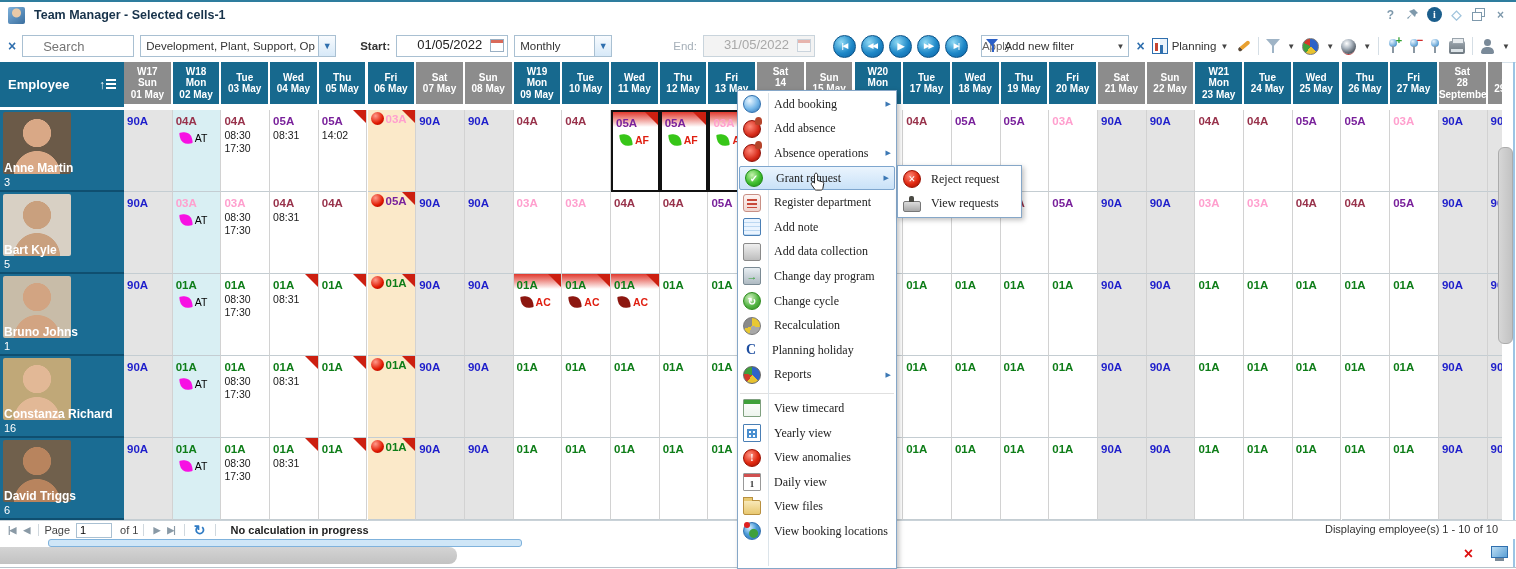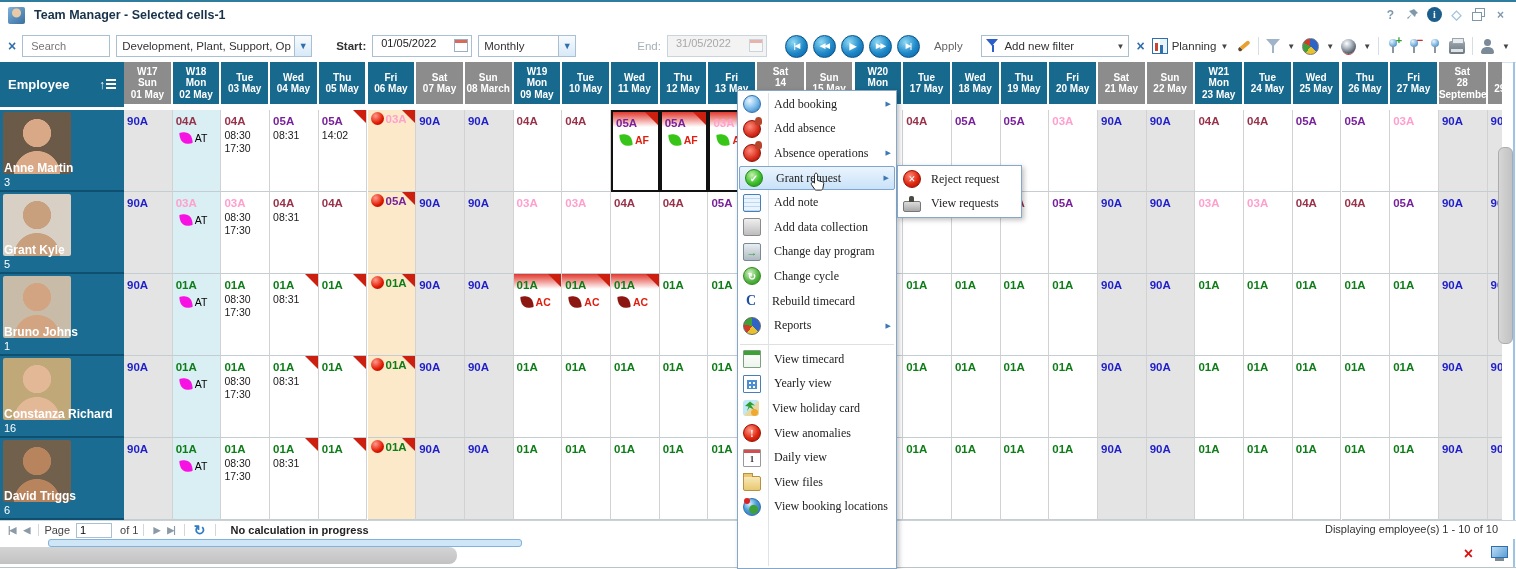--- a/index.html
+++ b/index.html
@@ -16,21 +16,21 @@
   .wc-diamond{color:#9FC3DC;font-size:13px;}
   .wc-restore{position:relative;}
   .wc-restore i{position:absolute;width:8px;height:7px;border:1.5px solid #7E99AC;background:#fff;}
   .wc-restore i:first-child{right:1px;top:1px;}
   .wc-restore i:last-child{left:1px;bottom:1px;}
   .wc-pin svg{display:block;}
   
   .toolbar{position:absolute;left:0;top:28px;width:100%;height:32px;background:#fff;border-bottom:1px solid #D7E2EA;}
   .tleft{position:absolute;left:8px;top:0;height:32px;display:flex;align-items:center;gap:6px;font-size:11.5px;color:#333;}
   .xblue{color:#2F6FAE;font-weight:bold;font-size:14px;}
-  .tb-input{height:18px;border:1px solid #A9C0D2;font-size:11px;padding:1px 8px;color:#222;box-sizing:content-box;}
+  .tb-input{height:18px;border:1px solid #A9C0D2;font-size:13px;padding:1px 20px;color:#222;box-sizing:content-box;}
   .searchbox{width:70px;color:#999;}
   .combo{height:20px;border:1px solid #A9C0D2;display:flex;align-items:center;background:#fff;}
   .combo .txt{padding:0 5px;font-size:11.5px;white-space:nowrap;overflow:hidden;}
   .combo .btn{width:16px;height:100%;border-left:1px solid #A9C0D2;background:linear-gradient(#F8FBFE,#D7E9F8);
     display:flex;align-items:center;justify-content:center;color:#2F6FAE;font-size:9px;}
   .lab{font-weight:bold;color:#333;}
   .lab.dis{color:#A5AFB8;font-weight:normal;}
   .datebox{width:72px;position:relative;padding-right:18px;}
   .calic{position:absolute;right:3px;top:3px;width:12px;height:11px;border:1px solid #9AB0C4;background:#fff;}
   .calic::before{content:"";position:absolute;top:0;left:0;right:0;height:3px;background:#D96A5A;}
@@ -307,21 +307,21 @@
     <div class="dayhead" style="left: 367.5px; width: 48.7px;">
       <span>Fri</span>
       <span>06 May</span>
     </div>
     <div class="dayhead we" style="left: 416.2px; width: 48.7px;">
       <span>Sat</span>
       <span>07 May</span>
     </div>
     <div class="dayhead we" style="left: 464.9px; width: 48.7px;">
       <span>Sun</span>
-      <span>08 March</span>
+      <span>08 May</span>
     </div>
     <div class="dayhead" style="left: 513.6px; width: 48.7px;">
       <span>W19</span>
       <span>Mon</span>
       <span>09 May</span>
     </div>
     <div class="dayhead" style="left: 562.3px; width: 48.7px;">
       <span>Tue</span>
       <span>10 May</span>
     </div>
@@ -500,21 +500,21 @@
       <div class="cell we" style="left: 1438.9px; width: 48.7px;"><span class="code" style="color:#1E1ECB">
           <span>90A</span>
         </span></div>
       <div class="cell we" style="left: 1487.6px; width: 48.7px;"><span class="code" style="color:#1E1ECB">
           <span>90A</span>
         </span></div>
     </div>
     <div class="row" style="top: 130px;">
       <div class="emp">
         <div class="photo" style="background:radial-gradient(circle at 50% 34%,#C9A07E 0 26%,transparent 27%),radial-gradient(circle at 50% 100%,#C9A07E 0 32%,transparent 33%),#D8D0C4;"></div>
-        <div class="nm">Grant Kyle</div>
+        <div class="nm">Bart Kyle</div>
         <div class="id">5</div>
       </div>
       <div class="cell we" style="left: 124px; width: 48.7px;"><span class="code" style="color:#1E1ECB">
           <span>90A</span>
         </span></div>
       <div class="cell mon" style="left: 172.7px; width: 48.7px;"><span class="code" style="color:#FF9FCE">
           <span>03A</span>
         </span><div class="nline">
           <span class="blob" style="background:#F711E3"></span>
           <span>AT</span>
@@ -928,56 +928,60 @@
       <span class="mic absence-operations-icon"></span>
       <span>Absence operations</span>
       <span class="arr">▶</span>
     </div>
     <div class="mitem hl">
       <span class="mic grant-request-icon"></span>
       <span>Grant request</span>
       <span class="arr">▶</span>
     </div>
     <div class="mitem">
+      <span class="mic register-department-icon"></span>
+      <span>Register department</span>
+    </div>
+    <div class="mitem">
       <span class="mic add-note-icon"></span>
       <span>Add note</span>
     </div>
     <div class="mitem">
       <span class="mic data-collection-icon"></span>
       <span>Add data collection</span>
     </div>
     <div class="mitem">
       <span class="mic day-program-icon"></span>
       <span>Change day program</span>
     </div>
     <div class="mitem">
       <span class="mic change-cycle-icon"></span>
       <span>Change cycle</span>
     </div>
     <div class="mitem">
+      <span class="mic recalculation-icon"></span>
+      <span>Recalculation</span>
+    </div>
+    <div class="mitem">
       <span class="mic rebuild-holiday-icon"></span>
-      <span>Rebuild timecard</span>
+      <span>Planning holiday</span>
     </div>
     <div class="mitem">
       <span class="mic reports-icon"></span>
       <span>Reports</span>
       <span class="arr">▶</span>
     </div>
     <div class="msep"></div>
     <div class="mitem">
       <span class="mic timecard-icon"></span>
       <span>View timecard</span>
     </div>
     <div class="mitem">
       <span class="mic yearly-view-icon"></span>
       <span>Yearly view</span>
-    </div>
-    <div class="mitem">
-      <span class="mic holiday-card-icon"></span>
-      <span>View holiday card</span>
     </div>
     <div class="mitem">
       <span class="mic anomalies-icon"></span>
       <span>View anomalies</span>
     </div>
     <div class="mitem">
       <span class="mic daily-view-icon"></span>
       <span>Daily view</span>
     </div>
     <div class="mitem">

